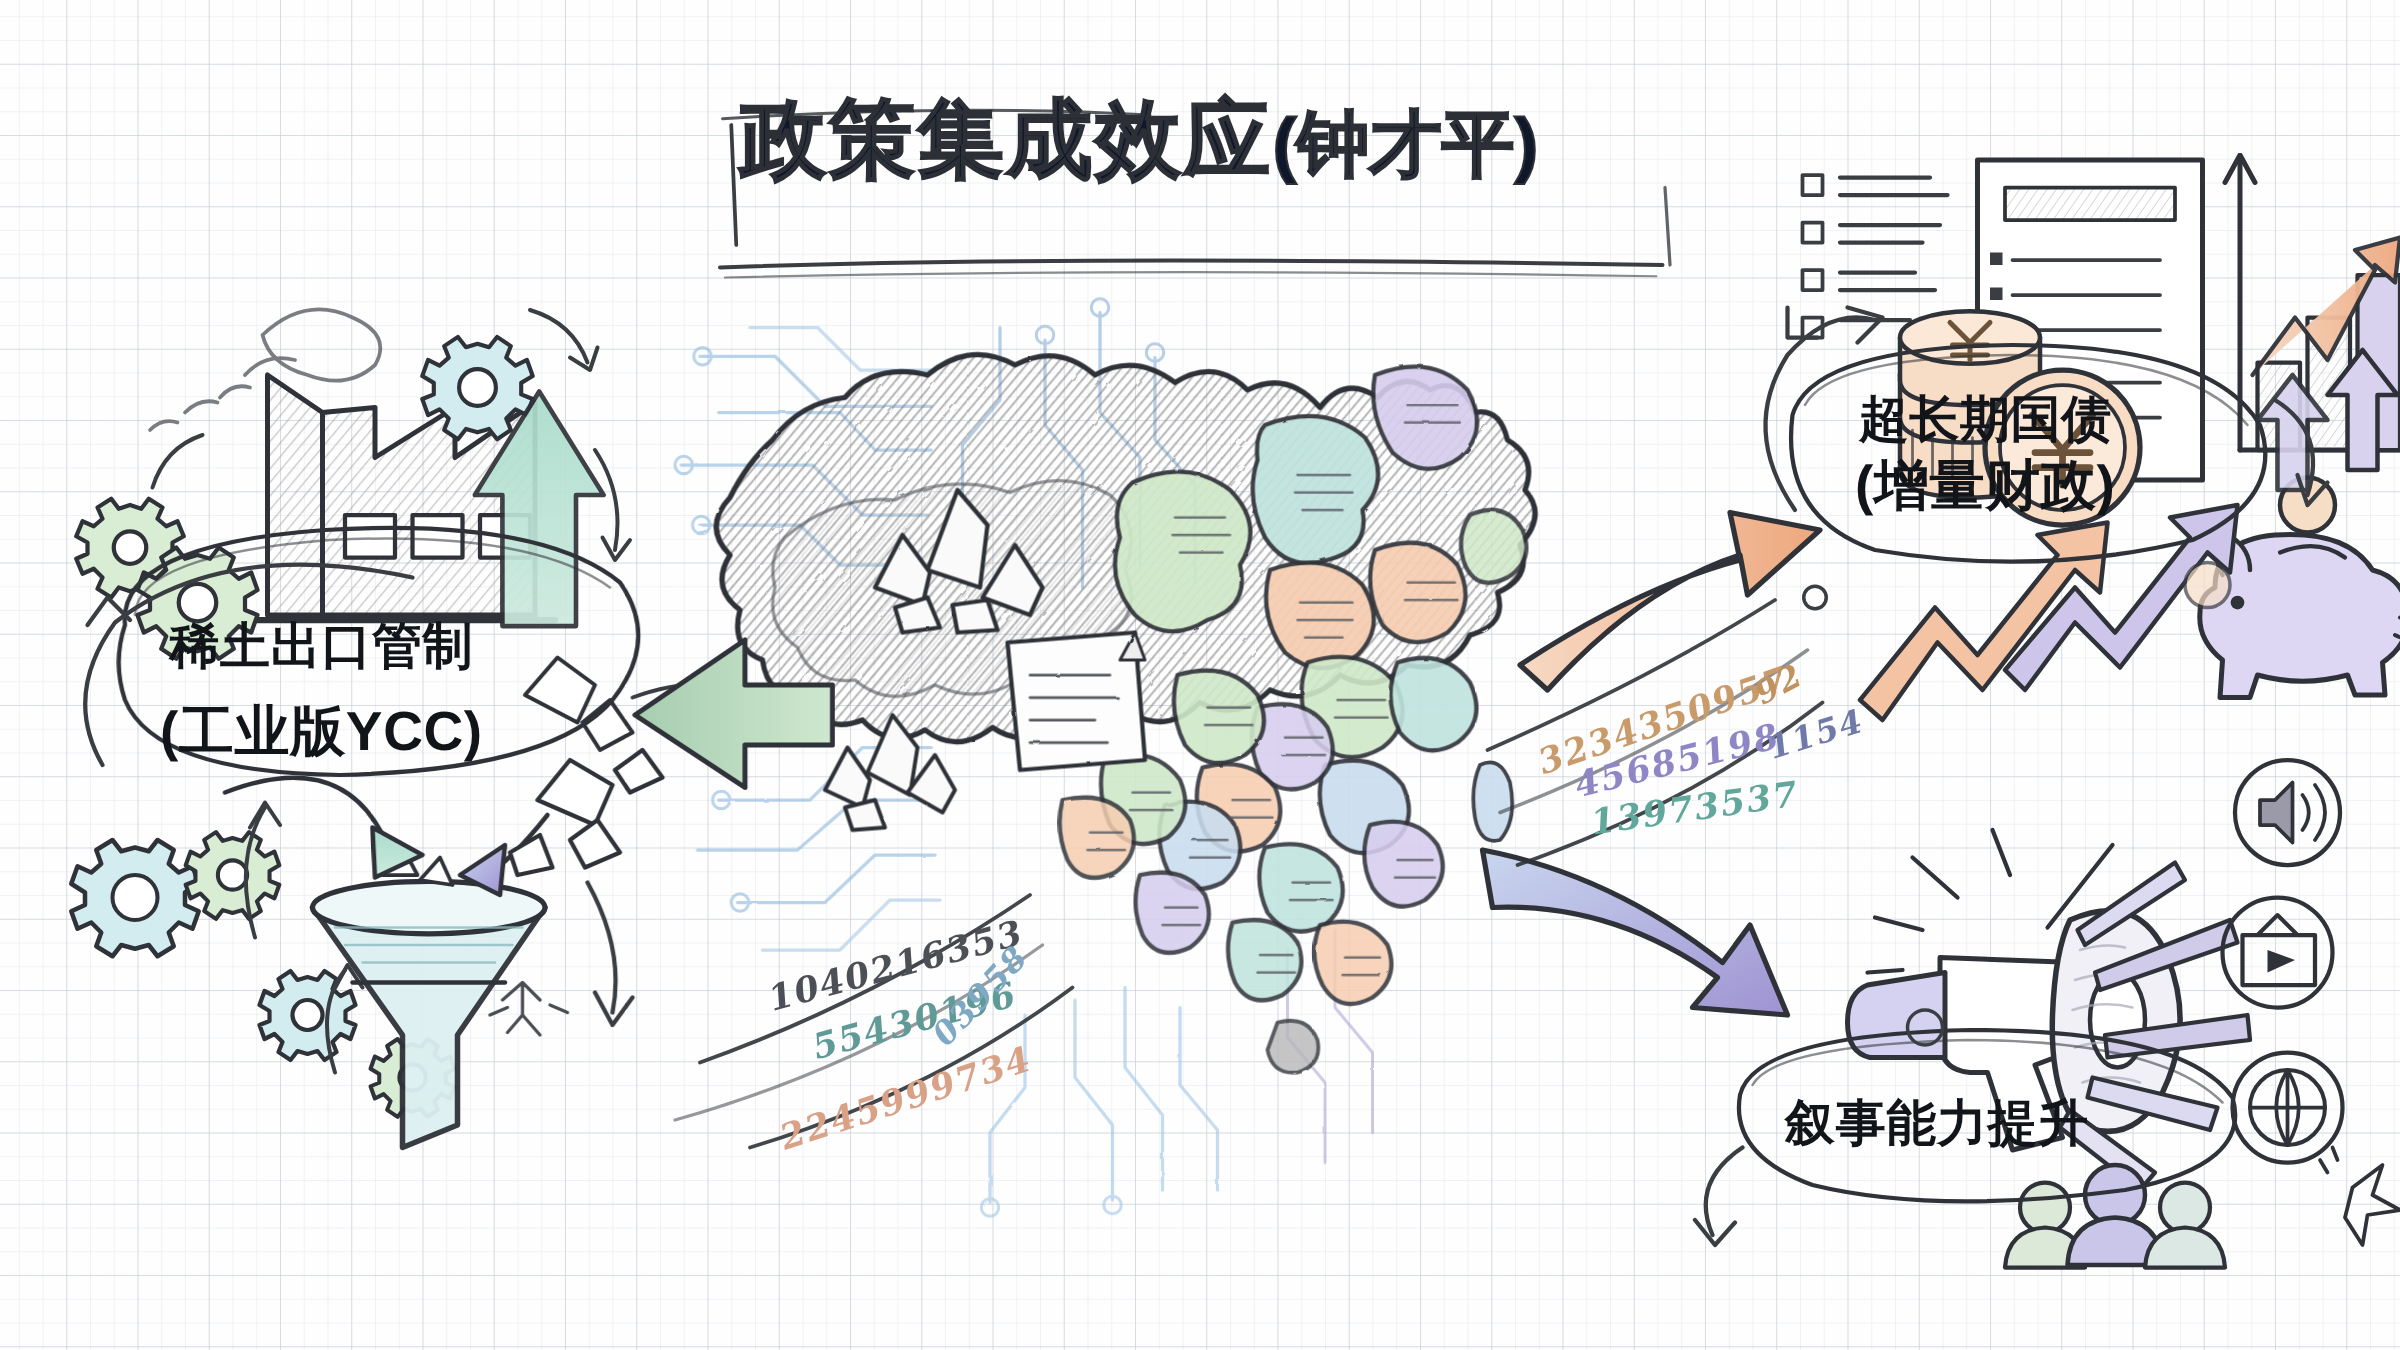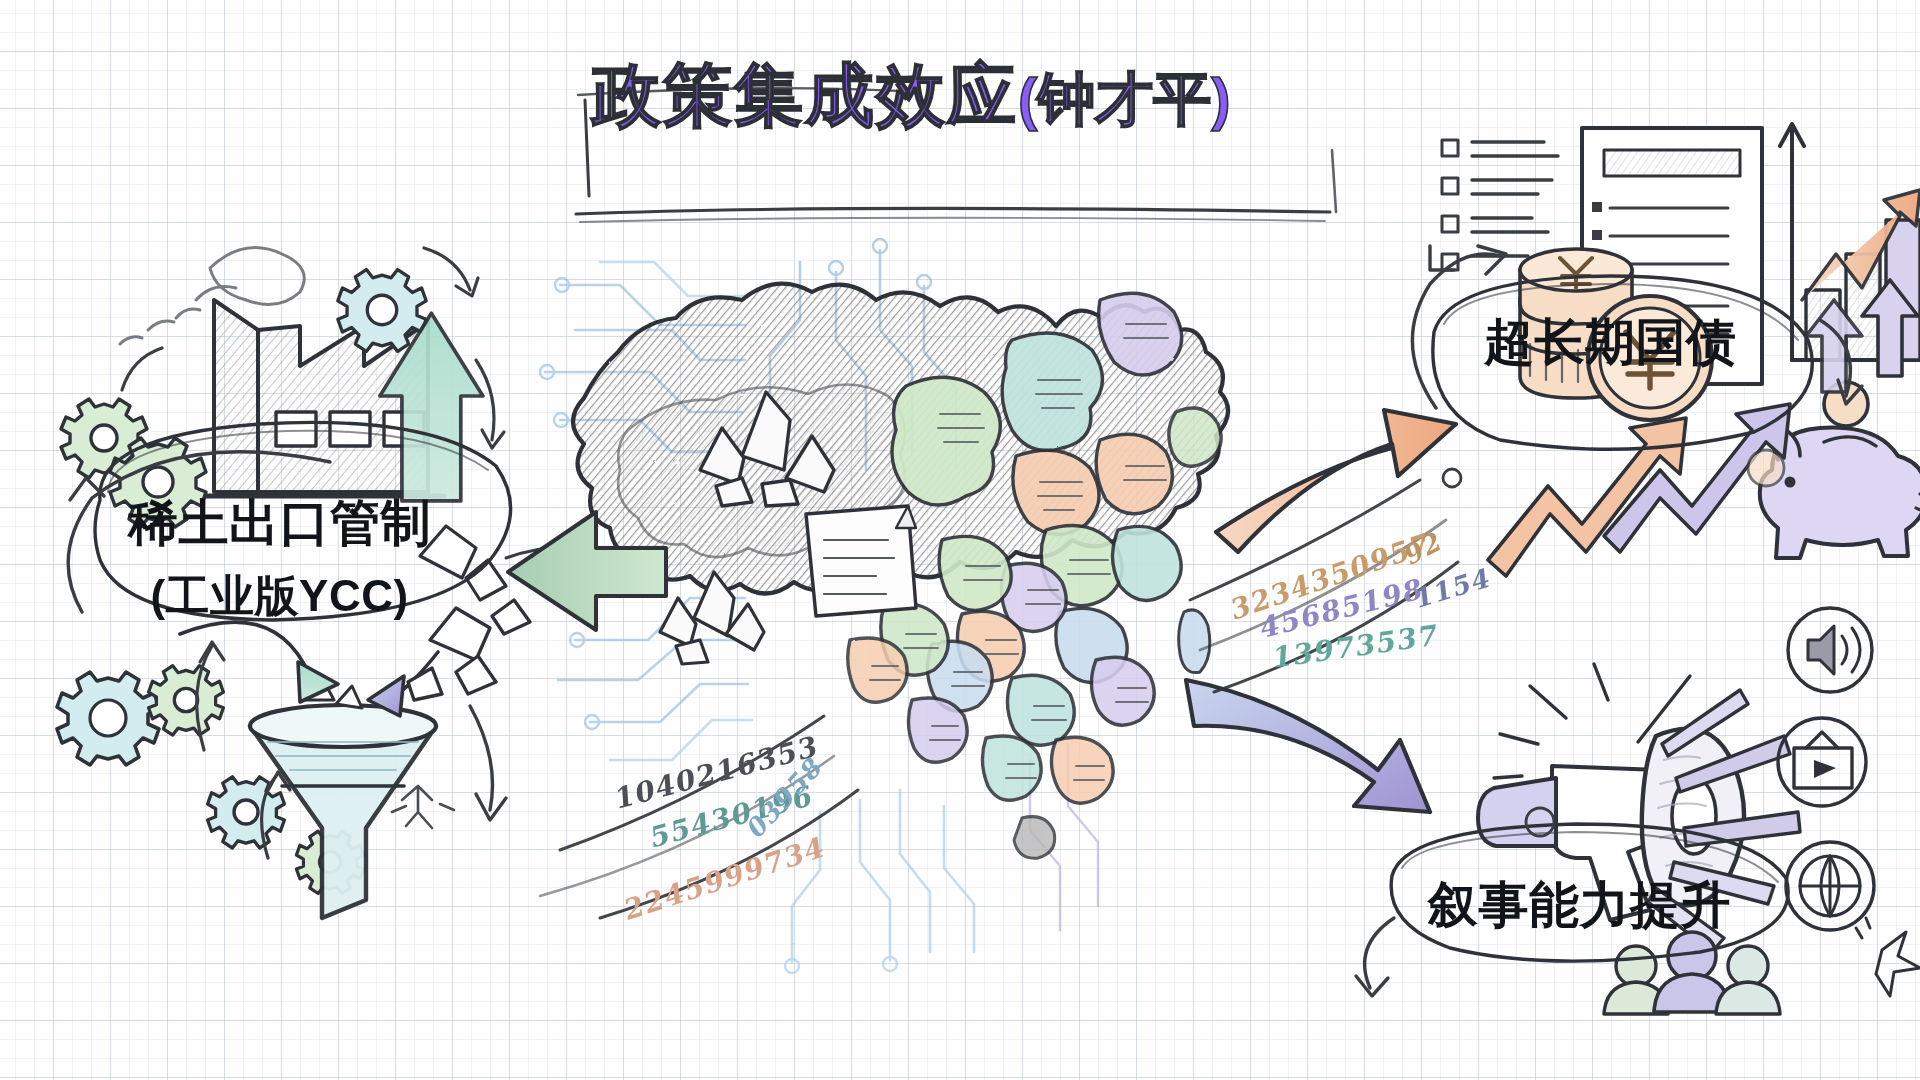--- a/index.html
+++ b/index.html
@@ -24,27 +24,27 @@
   }
   #art{position:absolute;inset:0;}
 
   
   .txt{position:absolute;color:#16181c;line-height:1.04;
        font-weight:700;letter-spacing:.5px;white-space:nowrap;
        font-family:"Liberation Sans","DejaVu Sans",sans-serif;}
   .txt.center{text-align:center;}
 
   #title-text{
-    left:592px;top:60px;font-size:69px;font-weight:700;
-    color:#8b5cf6;letter-spacing:2px;
+    left:592px;top:76px;font-size:69px;font-weight:700;
+    color:#0f172a;letter-spacing:2px;
     -webkit-text-stroke:1.6px #2c3036;
   }
   #title-text .paren{font-size:58px;letter-spacing:0;}
 
-  .label-main{font-size:50px;font-weight:700;color:#111418;}
+  .label-main{font-size:40px;font-weight:700;color:#111418;}
   .label-sub{font-size:44px;font-weight:700;color:#111418;}
 
   #lbl-left{left:128px;top:497px;}
   #lbl-left .label-sub{margin-top:24px;}
   #lbl-tr{left:1484px;top:316px;}
   #lbl-tr .label-sub{margin-top:8px;}
   #lbl-br{left:1428px;top:879px;}
 
   
   .num{position:absolute;font-family:"DejaVu Serif","Liberation Serif",serif;
@@ -621,20 +621,21 @@
   <span>政策集成效应</span><span class="paren">(钟才平)</span>
 </div>
 
 <div class="txt center" id="lbl-left">
   <div class="label-main">稀土出口管制</div>
   <div class="label-sub">(工业版YCC)</div>
 </div>
 
 <div class="txt center" id="lbl-tr">
   <div class="label-main">超长期国债</div>
+  <div class="label-sub">(增量财政)</div>
 </div>
 
 <div class="txt center" id="lbl-br">
   <div class="label-main">叙事能力提升</div>
 </div>
 
 <div class="num" id="n1">1040216353</div>
 <div class="num" id="n2">55430196</div>
 <div class="num" id="n3">03958</div>
 <div class="num" id="n4">2245999734</div>

